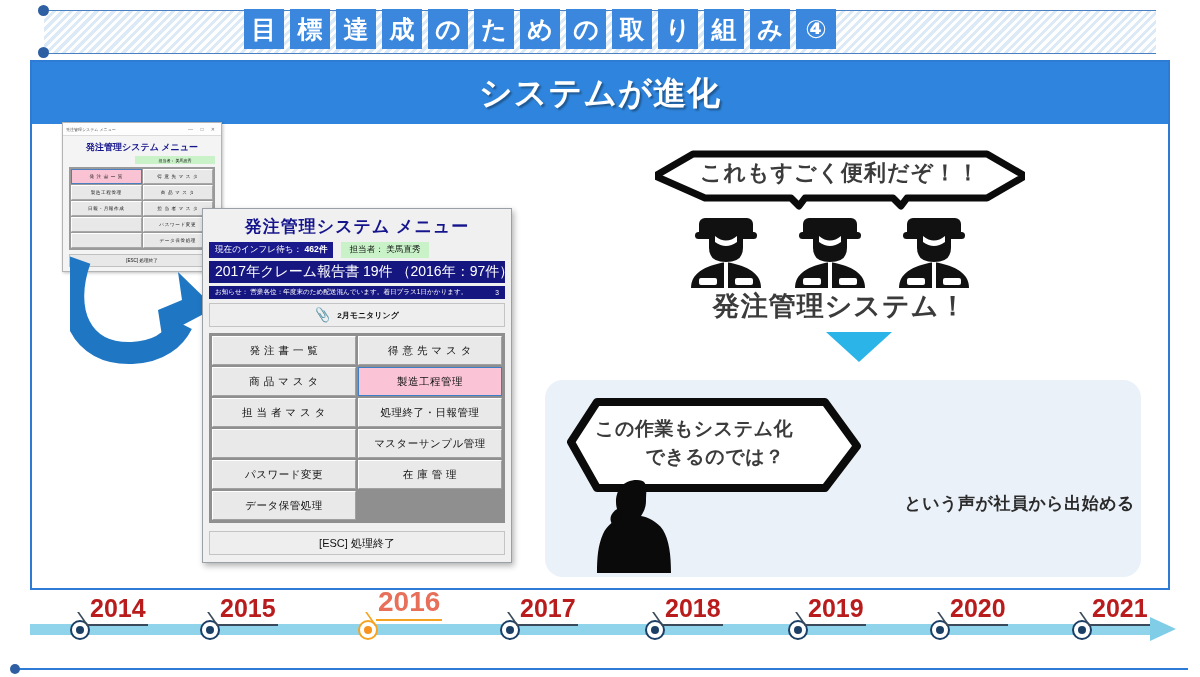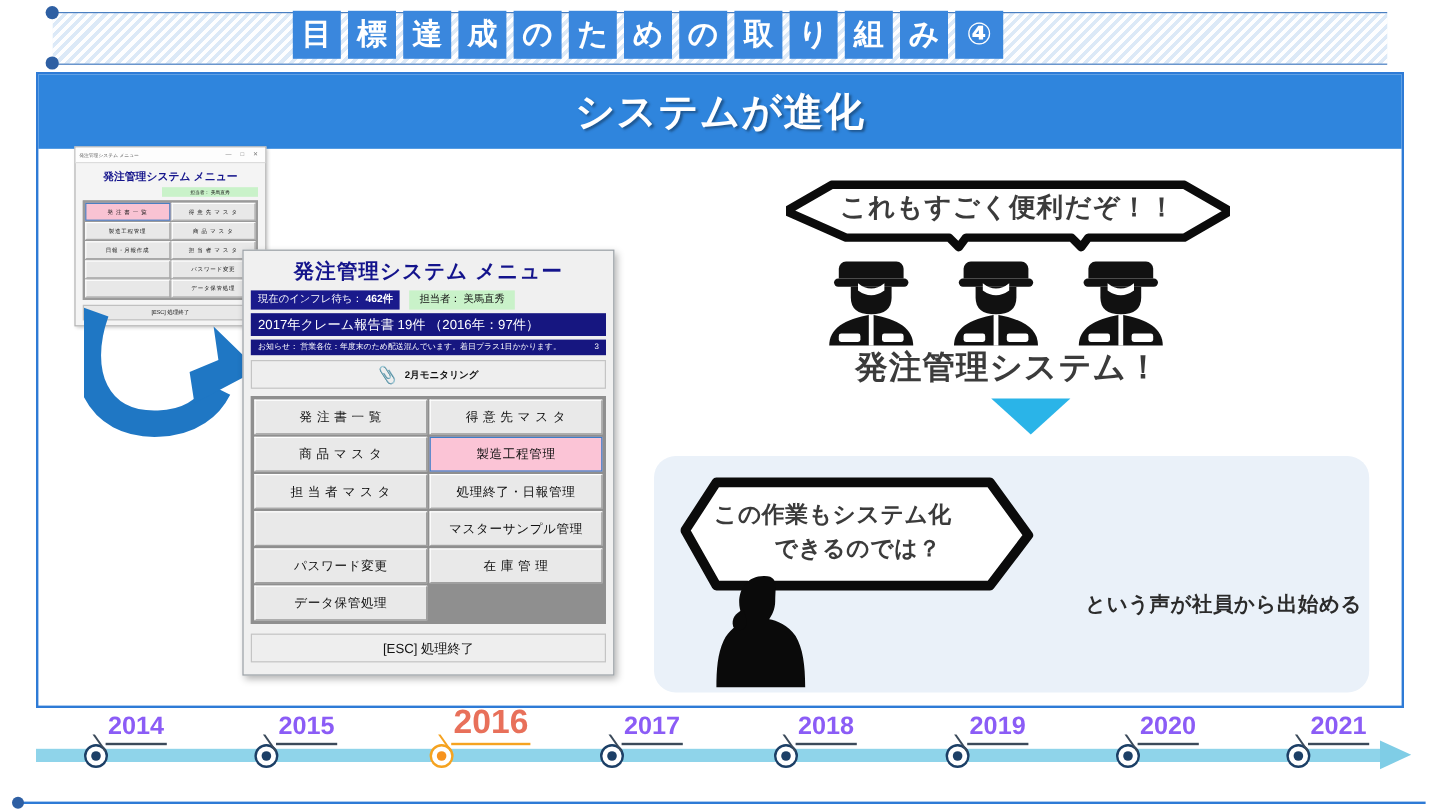--- a/index.html
+++ b/index.html
@@ -119,21 +119,21 @@
     background:#1a1a8c; color:#ffffff; font-size: 8.6px;
     padding: 2px 6px; white-space:nowrap; flex: 0 0 auto;
   }
   #new-infla-count { font-weight:bold; }
   #new-staff-bar {
     background:#c9f2c9; color:#111; font-size: 8.6px;
     padding: 2px 8px; white-space:nowrap;
   }
   .new-blue-bar {
     margin: 3px 6px 0; background:#161680; color:#ffffff;
-    font-size: 11px; padding: 2px 6px; white-space:nowrap;
+    font-size: 14px; padding: 2px 6px; white-space:nowrap;
     display:flex; align-items:center; justify-content:space-between;
   }
   .new-blue-bar.notice { font-size: 6.6px; }
   #new-attach-row {
     margin: 4px 6px 0; height: 24px; background:#eeeeee;
     border:1px solid #c4c4c4;
     display:flex; align-items:center; justify-content:center; gap:6px;
   }
   #new-attach-label { font-size: 8px; color:#111; font-weight:bold; }
   #paperclip-icon { font-size: 13px; color:#333; transform: rotate(8deg); }
@@ -219,21 +219,21 @@
     position:absolute; left: 0; top: 24px;
     width: 20px; height: 20px; border-radius:50%;
     background:#ffffff; border: 2.5px solid #1c3f66;
   }
   .tl-dot::after {
     content:""; position:absolute; left:4px; top:4px;
     width:8px; height:8px; border-radius:50%; background:#1c3f66;
   }
   .tl-label {
     position:absolute; left: 18px; top: -2px;
-    font-size: 21px; font-weight: bold; color:#8b5cf6;
+    font-size: 25px; font-weight: bold; color:#b91c1c;
     border-bottom: 2.5px solid #3b4a5a; padding: 0 2px 1px;
   }
   .tl-leader {
     position:absolute; left: 12px; top: 16px; width: 20px; height: 14px;
     border-left: 2.5px solid #3b4a5a;
     transform: skewX(35deg);
   }
   .tl-node.current .tl-dot { background:#ffffff; border-color:#f5a321; }
   .tl-node.current .tl-dot::after { background:#f7931e; }
   .tl-node.current .tl-label {
@@ -419,21 +419,21 @@
 
   <div id="timeline">
     <div id="timeline-line"></div>
     <div id="timeline-arrowhead"></div>
 
     <div class="tl-node" style="left:70px">
       <div class="tl-dot"></div>
       <div class="tl-leader"></div>
       <div class="tl-label">2014</div>
     </div>
-    <div class="tl-node" style="left:212px">
+    <div class="tl-node" style="left:200px">
       <div class="tl-dot"></div>
       <div class="tl-leader"></div>
       <div class="tl-label">2015</div>
     </div>
     <div class="tl-node current" style="left:358px">
       <div class="tl-dot"></div>
       <div class="tl-leader"></div>
       <div class="tl-label">2016</div>
     </div>
     <div class="tl-node" style="left:500px">

